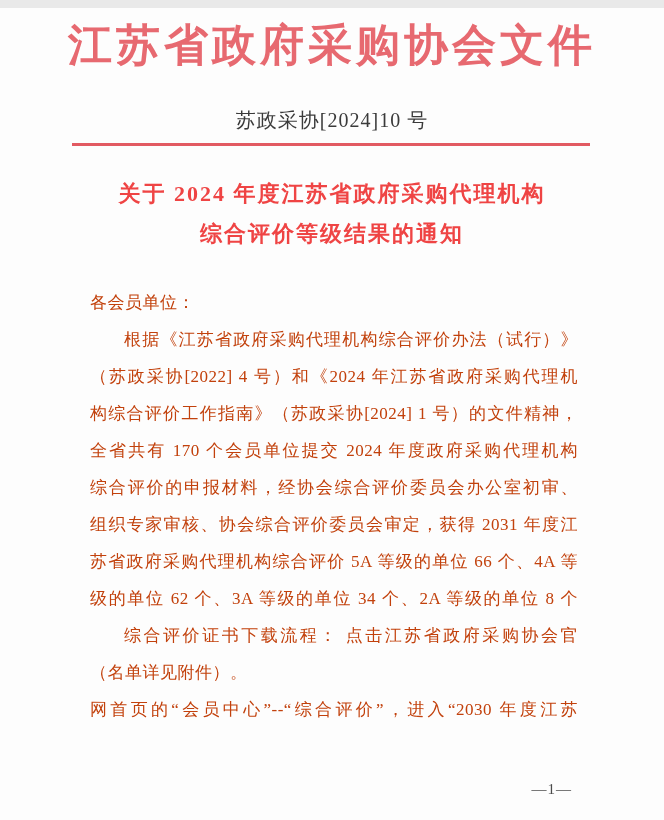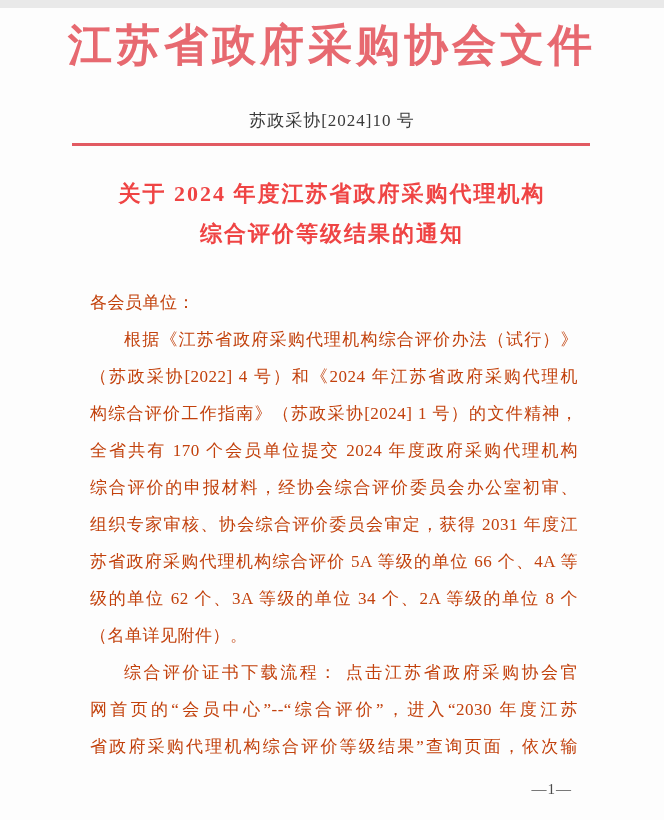--- a/index.html
+++ b/index.html
@@ -28,21 +28,21 @@
     letter-spacing: 4px;
     color: #e76970; 
     white-space: nowrap;
   }
   .doc-number {
     position: absolute;
     top: 103px;
     left: 0;
     width: 100%;
     text-align: center;
-    font-size: 17px;
+    font-size: 20px;
     line-height: 19px;
     color: #3a3a3a;
     letter-spacing: 1px;
   }
   .red-line {
     position: absolute;
     top: 135px;
     left: 72px;
     width: 518px;
     height: 3px;
@@ -116,21 +116,20 @@
   <div class="body-block">
     <div class="body-line">各会员单位：</div>
     <div class="body-line indent fill">根据《江苏省政府采购代理机构综合评价办法（试行）》</div>
     <div class="body-line fill">（苏政采协[2022] 4 号）和《2024 年江苏省政府采购代理机</div>
     <div class="body-line fill">构综合评价工作指南》（苏政采协[2024] 1 号）的文件精神，</div>
     <div class="body-line fill">全省共有 170 个会员单位提交 2024 年度政府采购代理机构</div>
     <div class="body-line fill">综合评价的申报材料，经协会综合评价委员会办公室初审、</div>
     <div class="body-line fill">组织专家审核、协会综合评价委员会审定，获得 2031 年度江</div>
     <div class="body-line fill">苏省政府采购代理机构综合评价 5A 等级的单位 66 个、4A 等</div>
     <div class="body-line fill">级的单位 62 个、3A 等级的单位 34 个、2A 等级的单位 8 个</div>
+    <div class="body-line indent fill">综合评价证书下载流程： 点击江苏省政府采购协会官</div>
     <div class="body-line">（名单详见附件）。</div>
-    <div class="body-line indent fill">综合评价证书下载流程： 点击江苏省政府采购协会官</div>
     <div class="body-line fill">网首页的“会员中心”--“综合评价”，进入“2030 年度江苏</div>
-    <div class="body-line fill">省政府采购代理机构综合评价等级结果”查询页面，依次输</div>
   </div>
 
   <div class="page-number">—1—</div>
 
 </div>
 
 </body></html>

